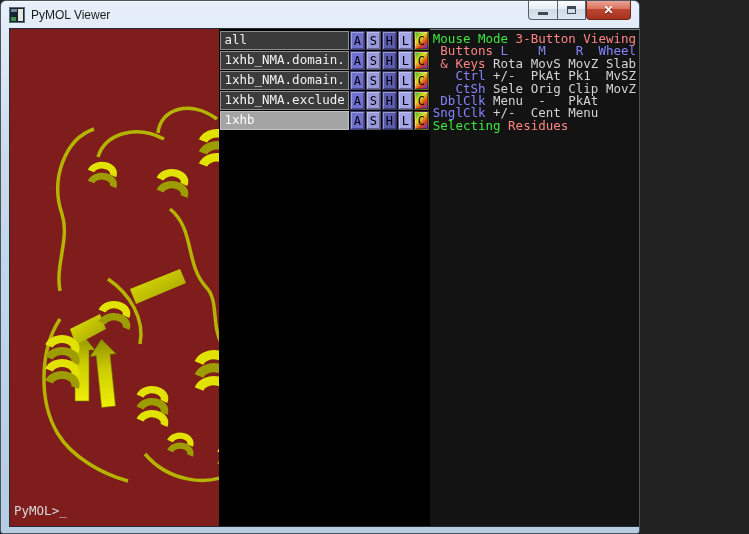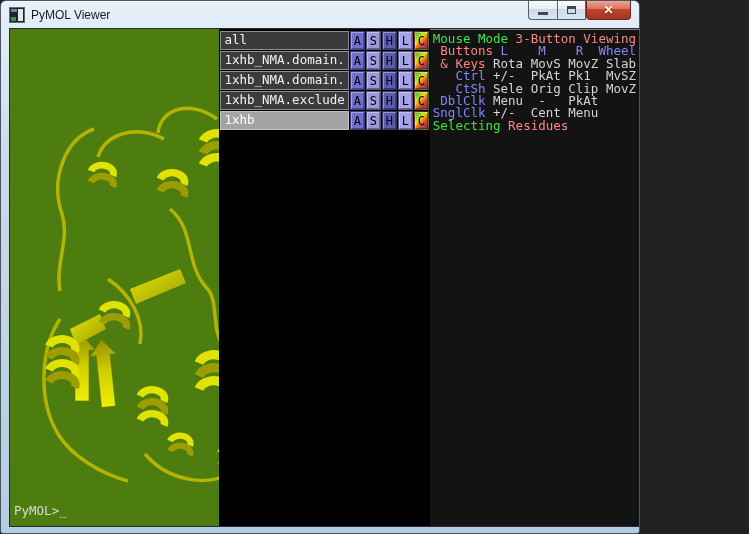--- a/index.html
+++ b/index.html
@@ -23,21 +23,21 @@
   .wbtn.max{width:29px;}
   .min-glyph{width:10px;height:3px;background:#3d4854;margin-top:7px;}
   .max-glyph{width:9px;height:8px;border:1px solid #3d4854;border-top:3px solid #3d4854;background:transparent;}
   .wbtn.close{width:45px;border-radius:0 0 4px 4px;
     background:linear-gradient(#e9a393,#d9705a 45%,#bd4530 46%,#a53320);
     border-color:#6e2417;color:#fff;font-weight:bold;font-size:12px;
     text-shadow:0 1px 1px rgba(0,0,0,.5);}
   .client{position:absolute;left:8px;top:27px;width:733px;height:499px;
     background:#000;border:1px solid #262c32;display:flex;}
   
-  .viewport{position:relative;width:509px;height:100%;background:#4d7c0f;overflow:hidden;text-align:right;}
+  .viewport{position:relative;width:509px;height:100%;background:#7f1d1d;overflow:hidden;text-align:right;}
   .viewport svg{position:absolute;left:0;top:0;}
   .prompt{position:absolute;left:4px;bottom:8px;
     font-family:"DejaVu Sans Mono",monospace;font-size:12.5px;color:#d9d9d9;}
   .separator{width:2px;background:#0b0b0b;}
   
   .panel{flex:1;background:#333333;display:flex;flex-direction:row;}
   .objlist{background:#000;padding:2px 1px 1px 1px;}
   .objrow{display:flex;height:19px;margin-bottom:1px;}
   .objname{flex:1;background:#3b3b3b;border:1px solid #8e8e8e;color:#f2f2f2;
     font-family:"DejaVu Sans Mono",monospace;font-size:12.5px;line-height:16px;padding:0 3px;overflow:hidden;white-space:nowrap;}

